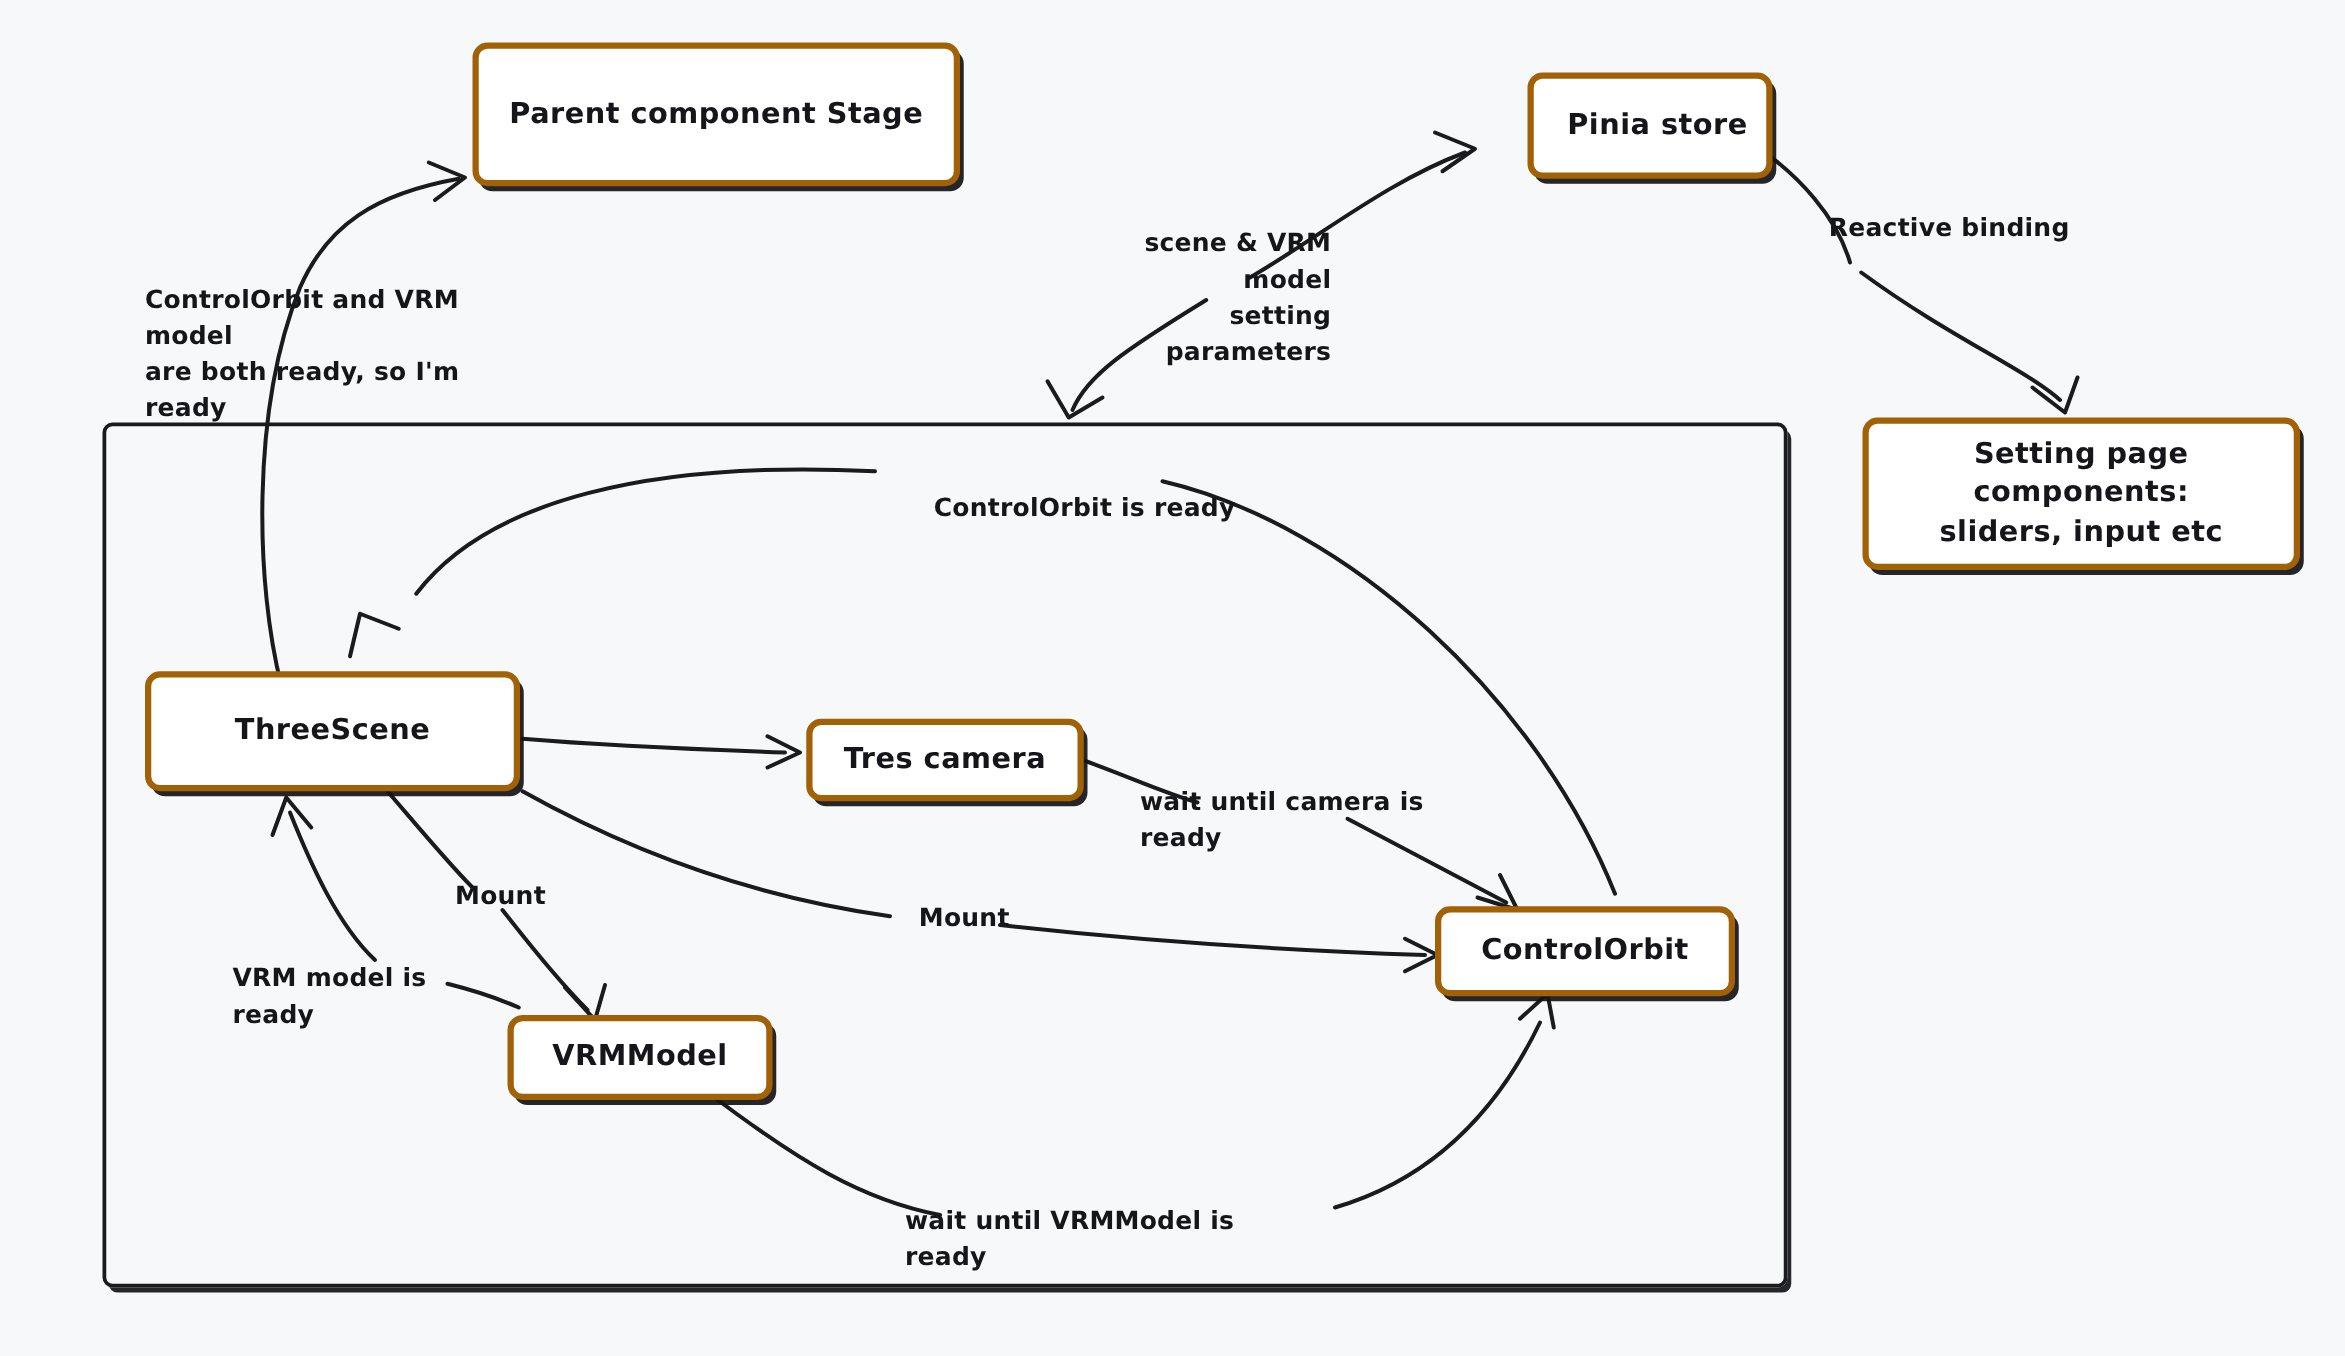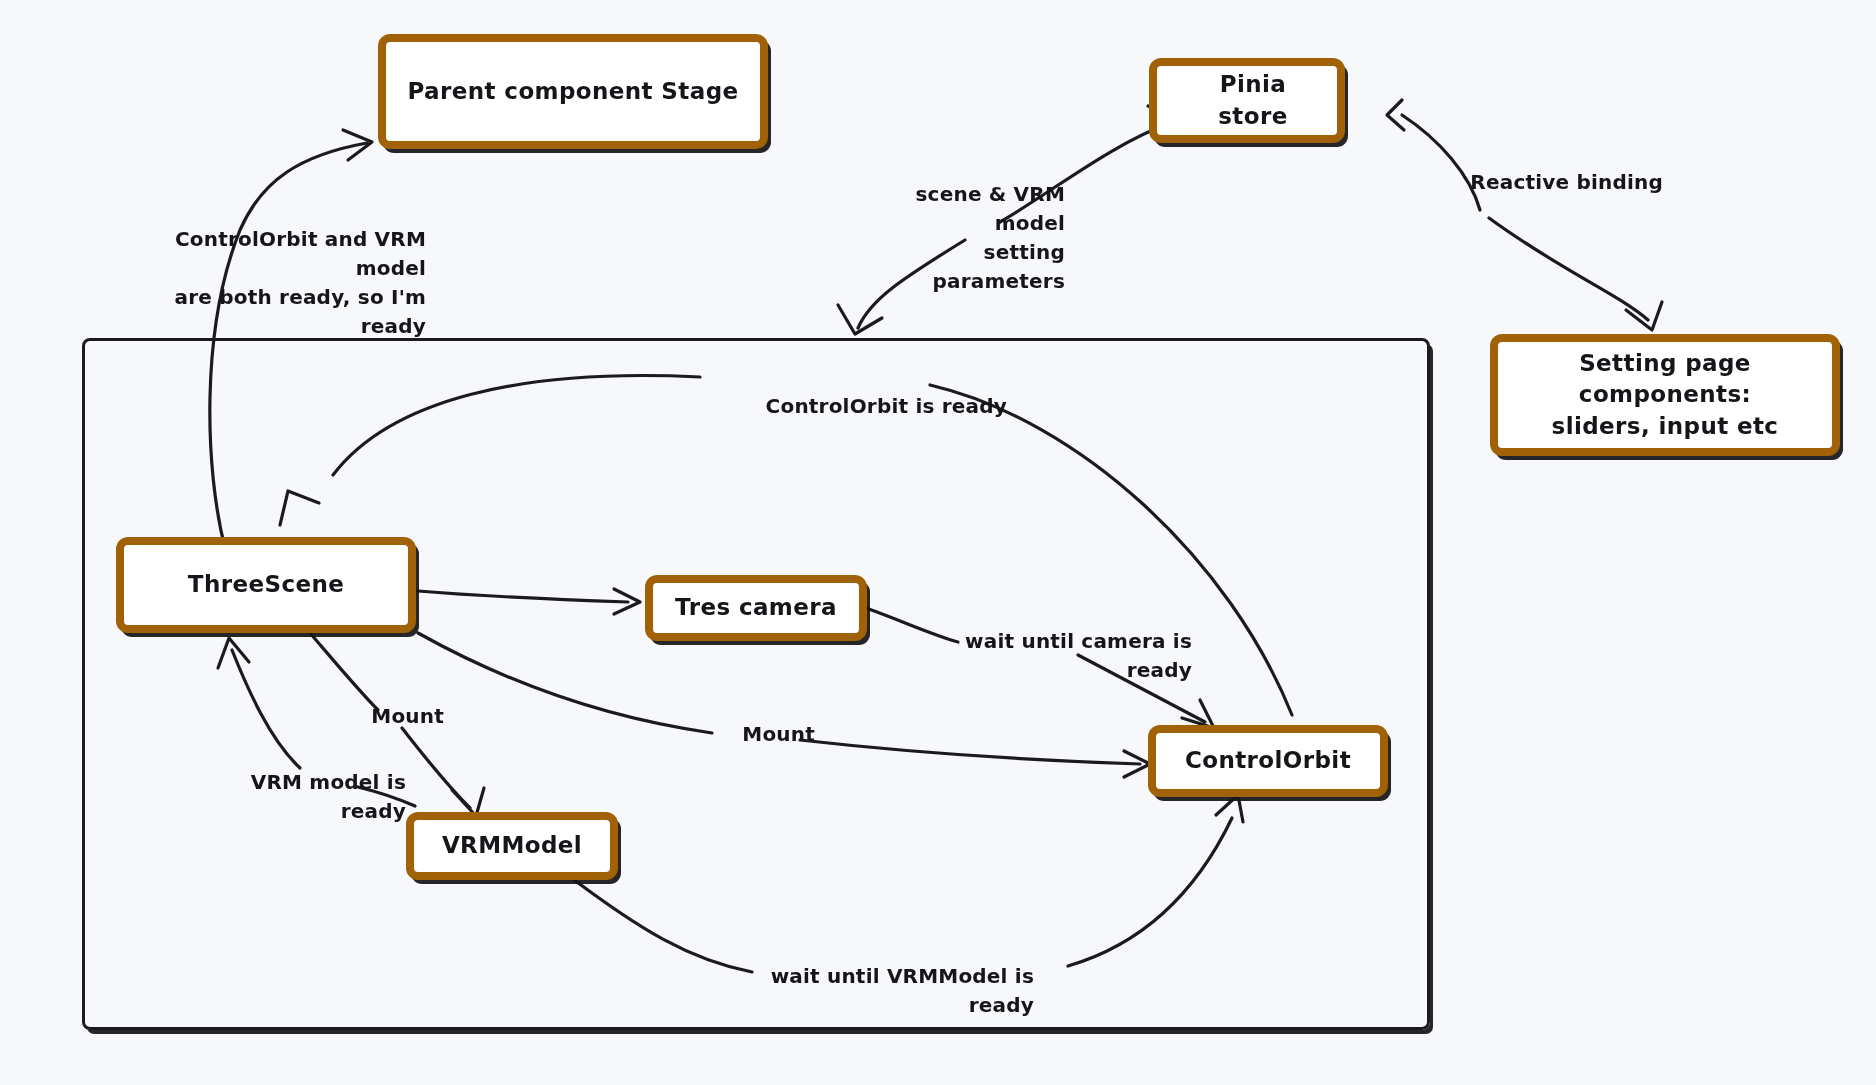--- a/index.html
+++ b/index.html
@@ -20,21 +20,21 @@
     left: 0; top: 0;
     width: 1876px;
     height: 1085px;
     overflow: visible;
   }
   svg.arrows { z-index: 2; pointer-events: none; }
   .node {
     position: absolute;
     box-sizing: border-box;
     background: #ffffff;
-    border: 8px solid #a16207;
+    border: 5px solid #a16207;
     border-radius: 12px;
     box-shadow: 4px 5px 0 -1px rgba(20,20,24,0.92);
     display: flex;
     align-items: center;
     justify-content: center;
     text-align: center;
     z-index: 3;
     color: #15151a;
     font-size: 23px;
     font-weight: 700;
@@ -56,21 +56,20 @@
     position: absolute;
     z-index: 4;
     color: #15151a;
     font-size: 20px;
     font-weight: 700;
     line-height: 1.45;
     letter-spacing: 0.2px;
     white-space: pre-line;
     font-family: "DejaVu Sans", sans-serif;
     background: transparent;
-    text-align: right;
   }
   .edge-label.center { text-align: center; }
   .path { fill: none; stroke: #1b1b1f; stroke-width: 3.2; stroke-linecap: round; stroke-linejoin: round; }
   .arrowhead { fill: none; stroke: #1b1b1f; stroke-width: 3.2; stroke-linecap: round; stroke-linejoin: round; }
 </style>
 </head>
 <body>
 
 <div id="canvas">
 
@@ -143,21 +142,21 @@
       <path class="path" d="M 1068 966 C 1140 945 1195 895 1232 818"></path>
       <path class="arrowhead" d="M 1216 815 L 1238 795 L 1243 822"></path>
     </g>
 
   </svg>
 
   <div class="node" style="left:378px; top:34px; width:390px; height:115px;">
     <span class="node-label">Parent component Stage</span>
   </div>
 
-  <div class="node" style="left:1149px; top:58px; width:196px; height:85px;padding-left:12px;">
+  <div class="node" style="left:1222px; top:58px; width:196px; height:85px;padding-left:12px;">
     <span class="node-label">Pinia store</span>
   </div>
 
   <div class="node" style="left:1490px; top:334px; width:350px; height:122px;">
     <span class="node-label">Setting page components:
 sliders, input etc</span>
   </div>
 
   <div class="node" style="left:116px; top:537px; width:300px; height:96px;">
     <span class="node-label">ThreeScene</span>

